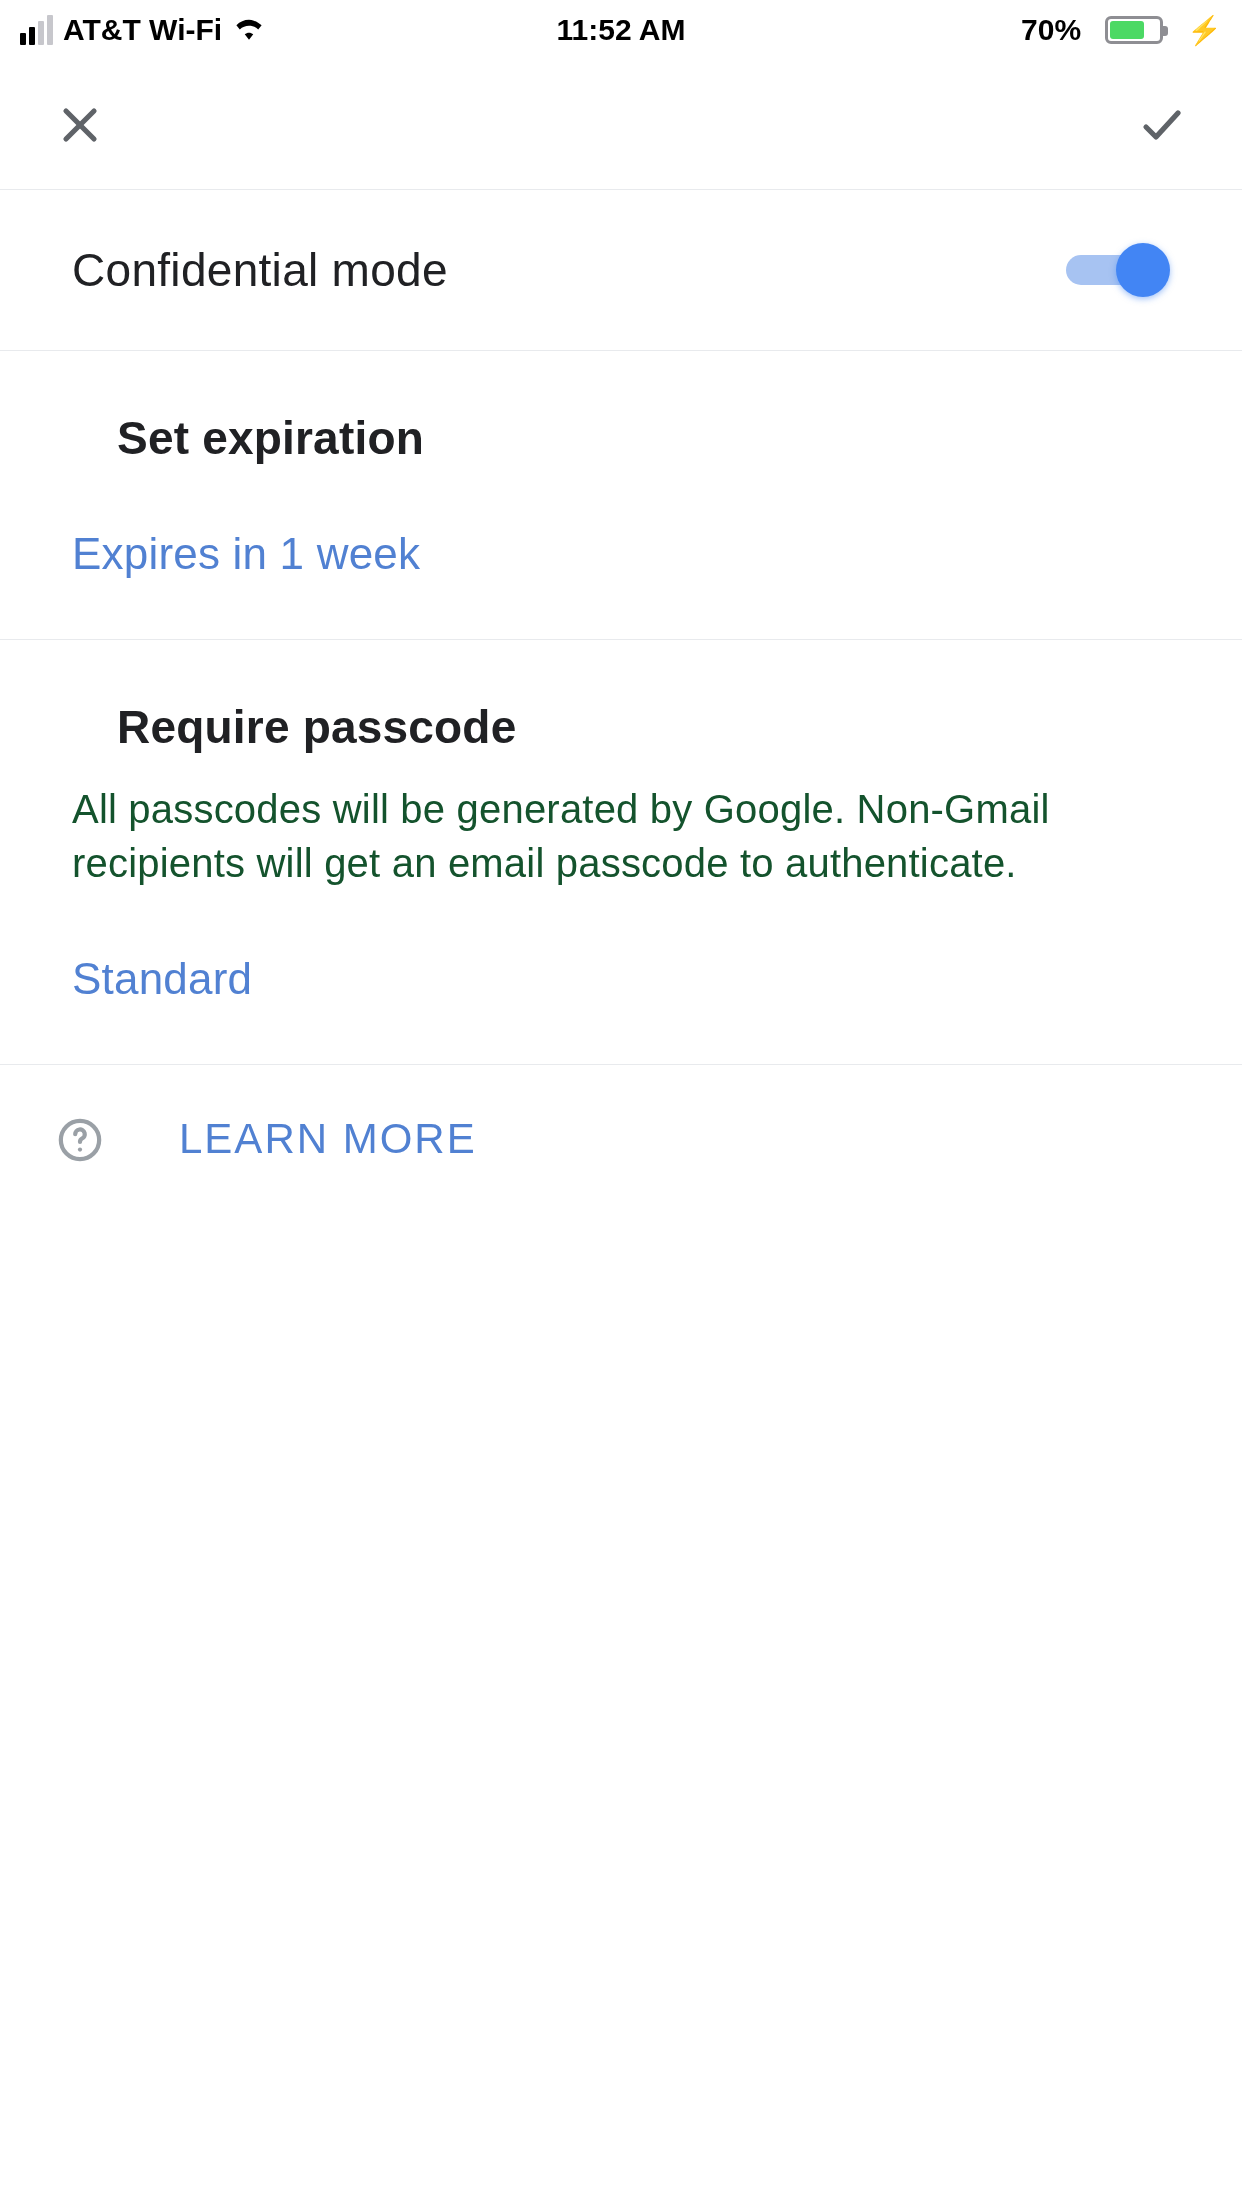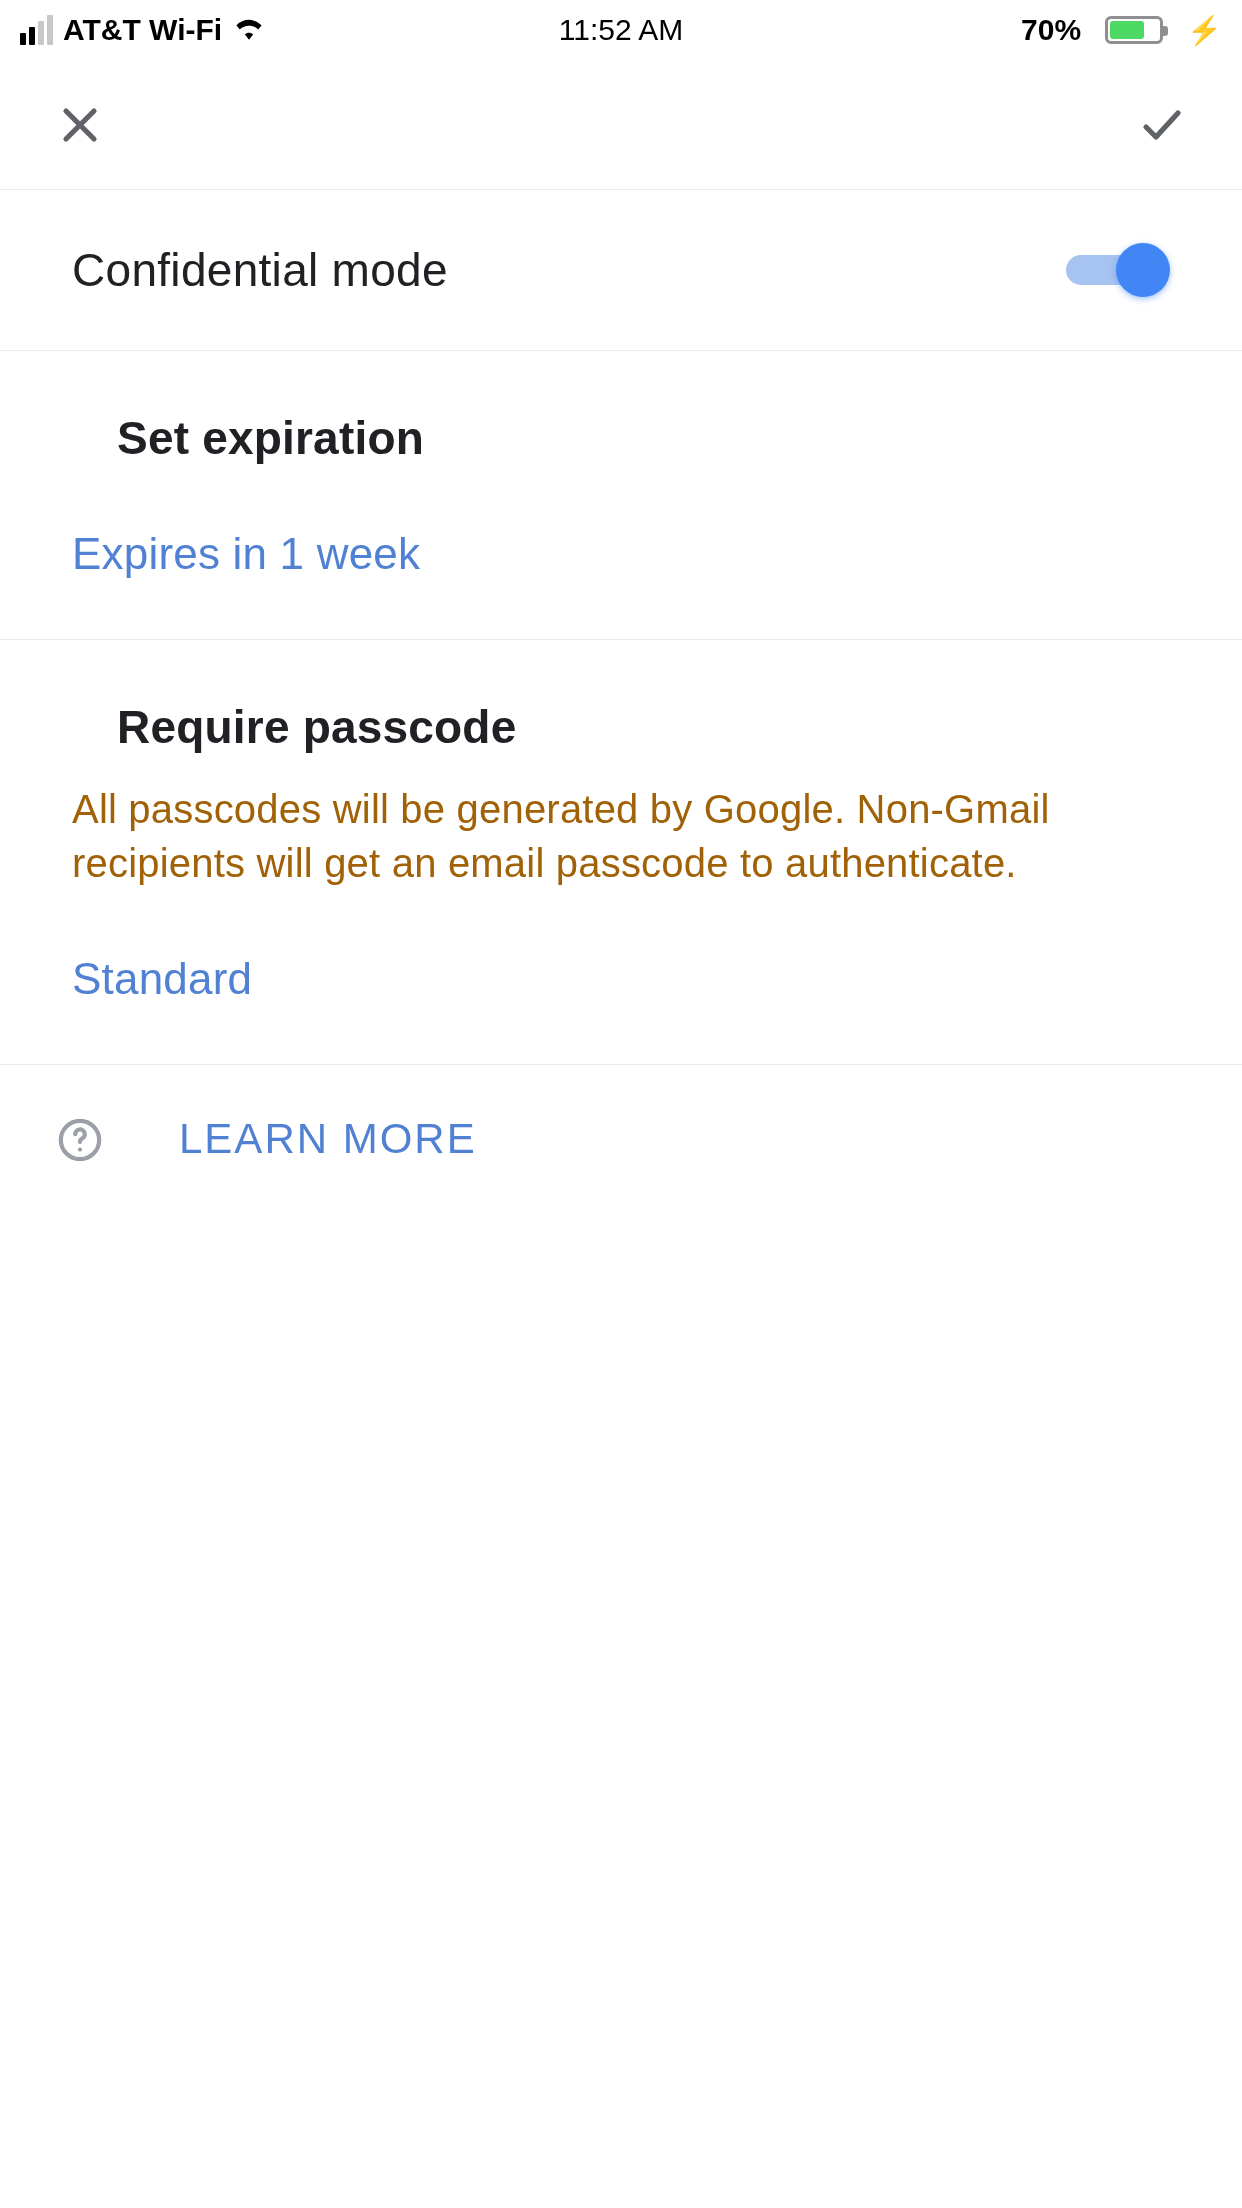--- a/index.html
+++ b/index.html
@@ -6,40 +6,40 @@
     html, body { width: 1242px; height: 2208px; font-family: -apple-system, Helvetica Neue, Arial, sans-serif; background: #fff; color: #202124; }
     .status-bar { height: 60px; display: flex; align-items: center; justify-content: space-between; padding: 0 20px; font-size: 30px; font-weight: 600; color: #000; }
     .status-left { display: flex; align-items: center; gap: 10px; text-align: right; }
     .signal-bars { display: flex; align-items: flex-end; gap: 3px; }
     .signal-bars span { width: 6px; background: #000; border-radius: 1px; }
     .signal-bars span:nth-child(1){ height: 12px; }
     .signal-bars span:nth-child(2){ height: 18px; }
     .signal-bars span:nth-child(3){ height: 24px; background: #c7c7cc; }
     .signal-bars span:nth-child(4){ height: 30px; background: #c7c7cc; }
     .wifi-icon svg { width: 34px; height: 26px; }
-    .status-center { position: absolute; left: 50%; transform: translateX(-50%); font-weight: 400; }
+    .status-center { position: absolute; left: 50%; transform: translateX(-50%); font-weight: 700; }
     .status-right { display: flex; align-items: center; gap: 24px; }
     .battery { width: 58px; height: 28px; border: 3px solid #8e8e93; border-radius: 6px; position: relative; }
     .battery::after { content: ""; position: absolute; right: -8px; top: 7px; width: 5px; height: 10px; background: #8e8e93; border-radius: 0 3px 3px 0; }
     .battery-fill { position: absolute; left: 2px; top: 2px; bottom: 2px; width: 66%; background: #4cd964; border-radius: 3px; }
     .bolt { font-size: 28px; color: #000; }
 
     .nav-bar { height: 130px; display: flex; align-items: center; justify-content: space-between; padding: 0 56px; border-bottom: 1px solid #e8eaed; }
     .nav-icon { width: 48px; height: 48px; color: #5f6368; cursor: pointer; }
     .nav-icon svg { width: 100%; height: 100%; stroke: #5f6368; }
 
     .section { padding: 0 72px; border-bottom: 1px solid #e8eaed; }
     .mode-row { display: flex; align-items: center; justify-content: space-between; height: 160px; }
     .mode-label { font-size: 46px; color: #202124; font-weight: 400; letter-spacing: 0.3px; text-align: right; }
     .toggle { width: 110px; height: 62px; position: relative; cursor: pointer; }
     .toggle-track { position: absolute; left: 6px; right: 6px; top: 16px; height: 30px; background: #a7c3f2; border-radius: 30px; }
     .toggle-knob { position: absolute; right: 0; top: 4px; width: 54px; height: 54px; background: #4285f4; border-radius: 50%; box-shadow: 0 2px 6px rgba(66,133,244,0.5); }
 
     .section-heading { font-size: 46px; font-weight: 700; color: #202124; padding-top: 60px; letter-spacing: 0.2px; margin-left: 45px; }
-    .section-desc { font-size: 40px; color: #a16207; line-height: 1.35; padding-top: 28px; letter-spacing: 0.2px; max-width: 1060px; }
+    .section-desc { font-size: 40px; color: #14532d; line-height: 1.35; padding-top: 28px; letter-spacing: 0.2px; max-width: 1060px; }
     .section-link { font-size: 44px; color: #5181d2; padding: 64px 0 60px 0; cursor: pointer; letter-spacing: 0.2px; }
 
     .learn-row { display: flex; align-items: flex-end; gap: 76px; padding: 50px 57px; }
     .help-icon { width: 46px; height: 46px; color: #9aa0a6; }
     .help-icon svg { width: 100%; height: 100%; }
     .learn-more { font-size: 42px; font-weight: 500; color: #5181d2; letter-spacing: 2px; cursor: pointer; }
   </style>
 </head>
 <body>
 

